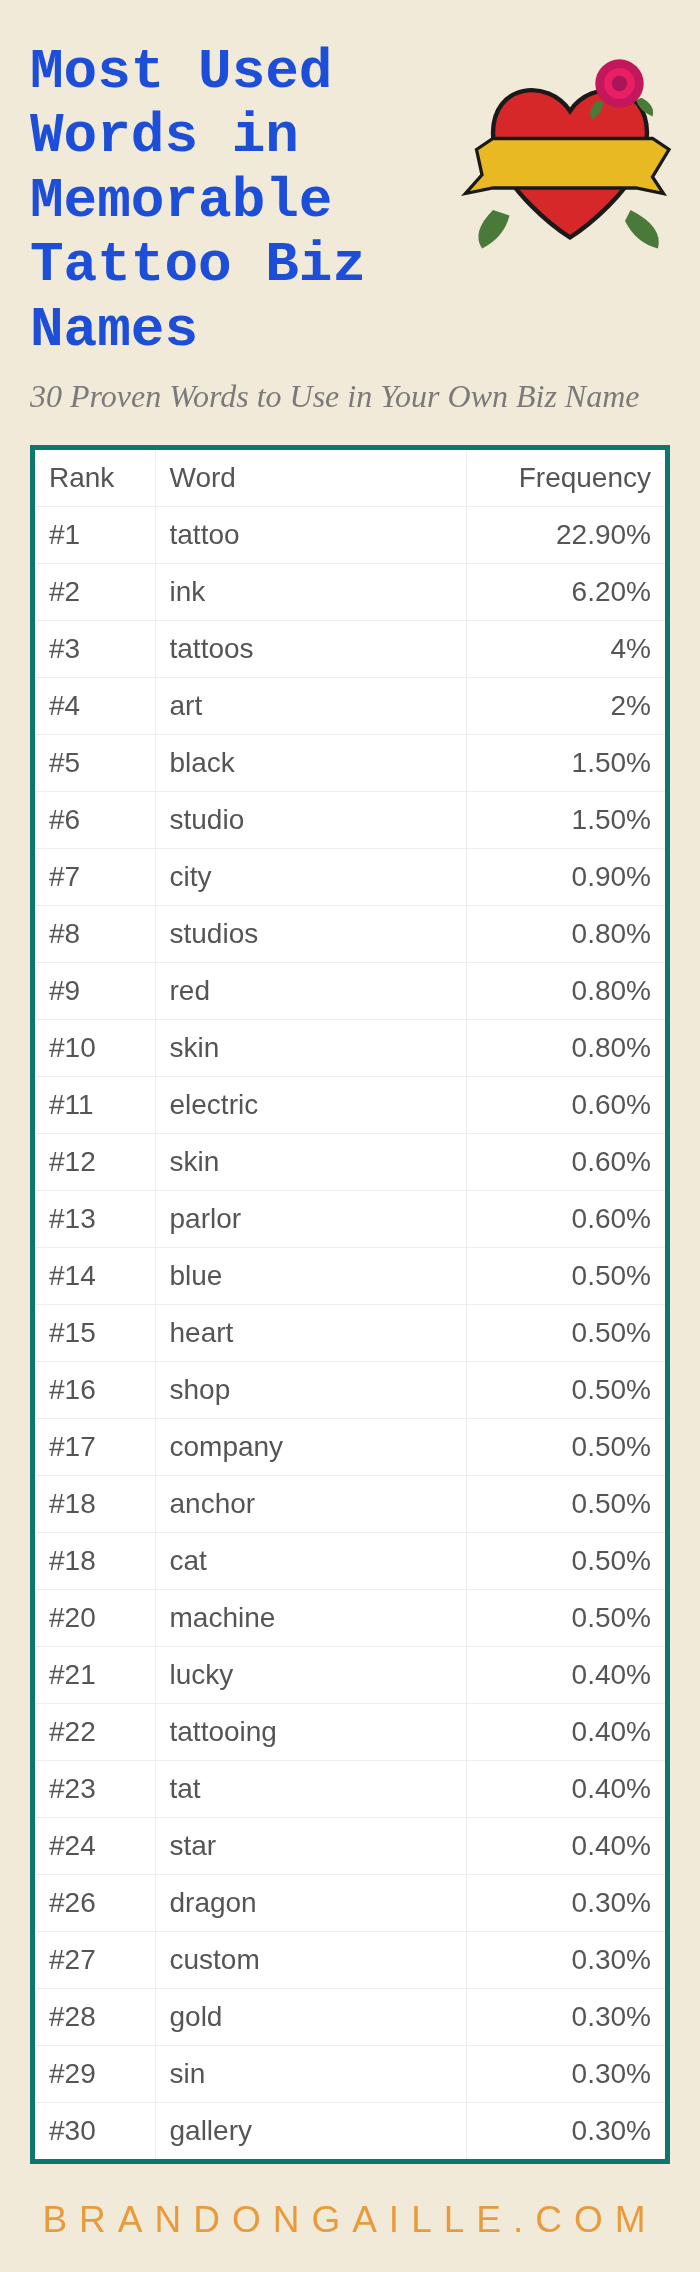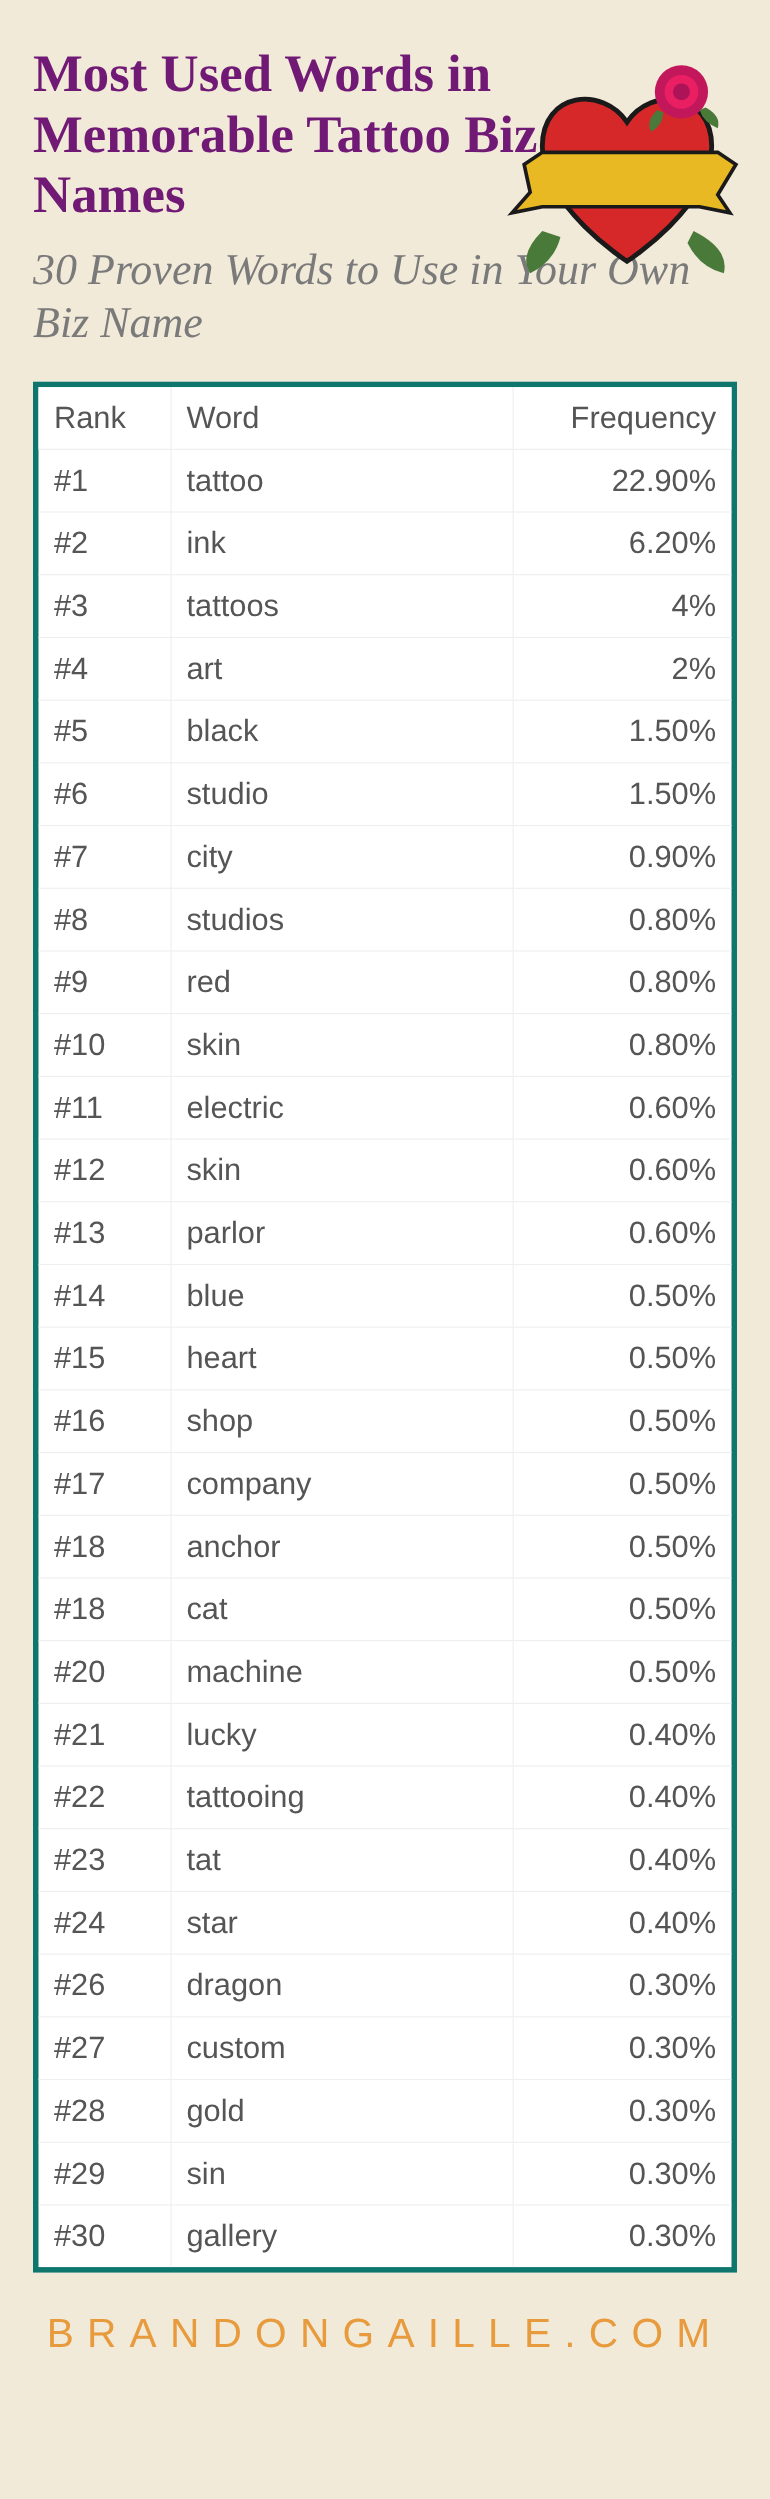--- a/index.html
+++ b/index.html
@@ -10,29 +10,29 @@
       position: relative;
     }
     .container {
       padding: 40px 30px 30px 30px;
     }
     .header {
       position: relative;
       margin-bottom: 20px;
     }
     .title {
-      font-size: 48px;
+      font-size: 56px;
       font-weight: bold;
-      color: #701a75;
+      color: #1d4ed8;
       line-height: 1.15;
-      font-family: Liberation Serif, serif;
+      font-family: Liberation Mono, monospace;
       max-width: 480px;
     }
     .subtitle {
-      font-size: 40px;
+      font-size: 32px;
       font-style: italic;
       color: #7a7a7a;
       line-height: 1.2;
       margin-top: 15px;
       font-family: Georgia, serif;
     }
     .heart-icon {
       position: absolute;
       top: 5px;
       right: -10px;

